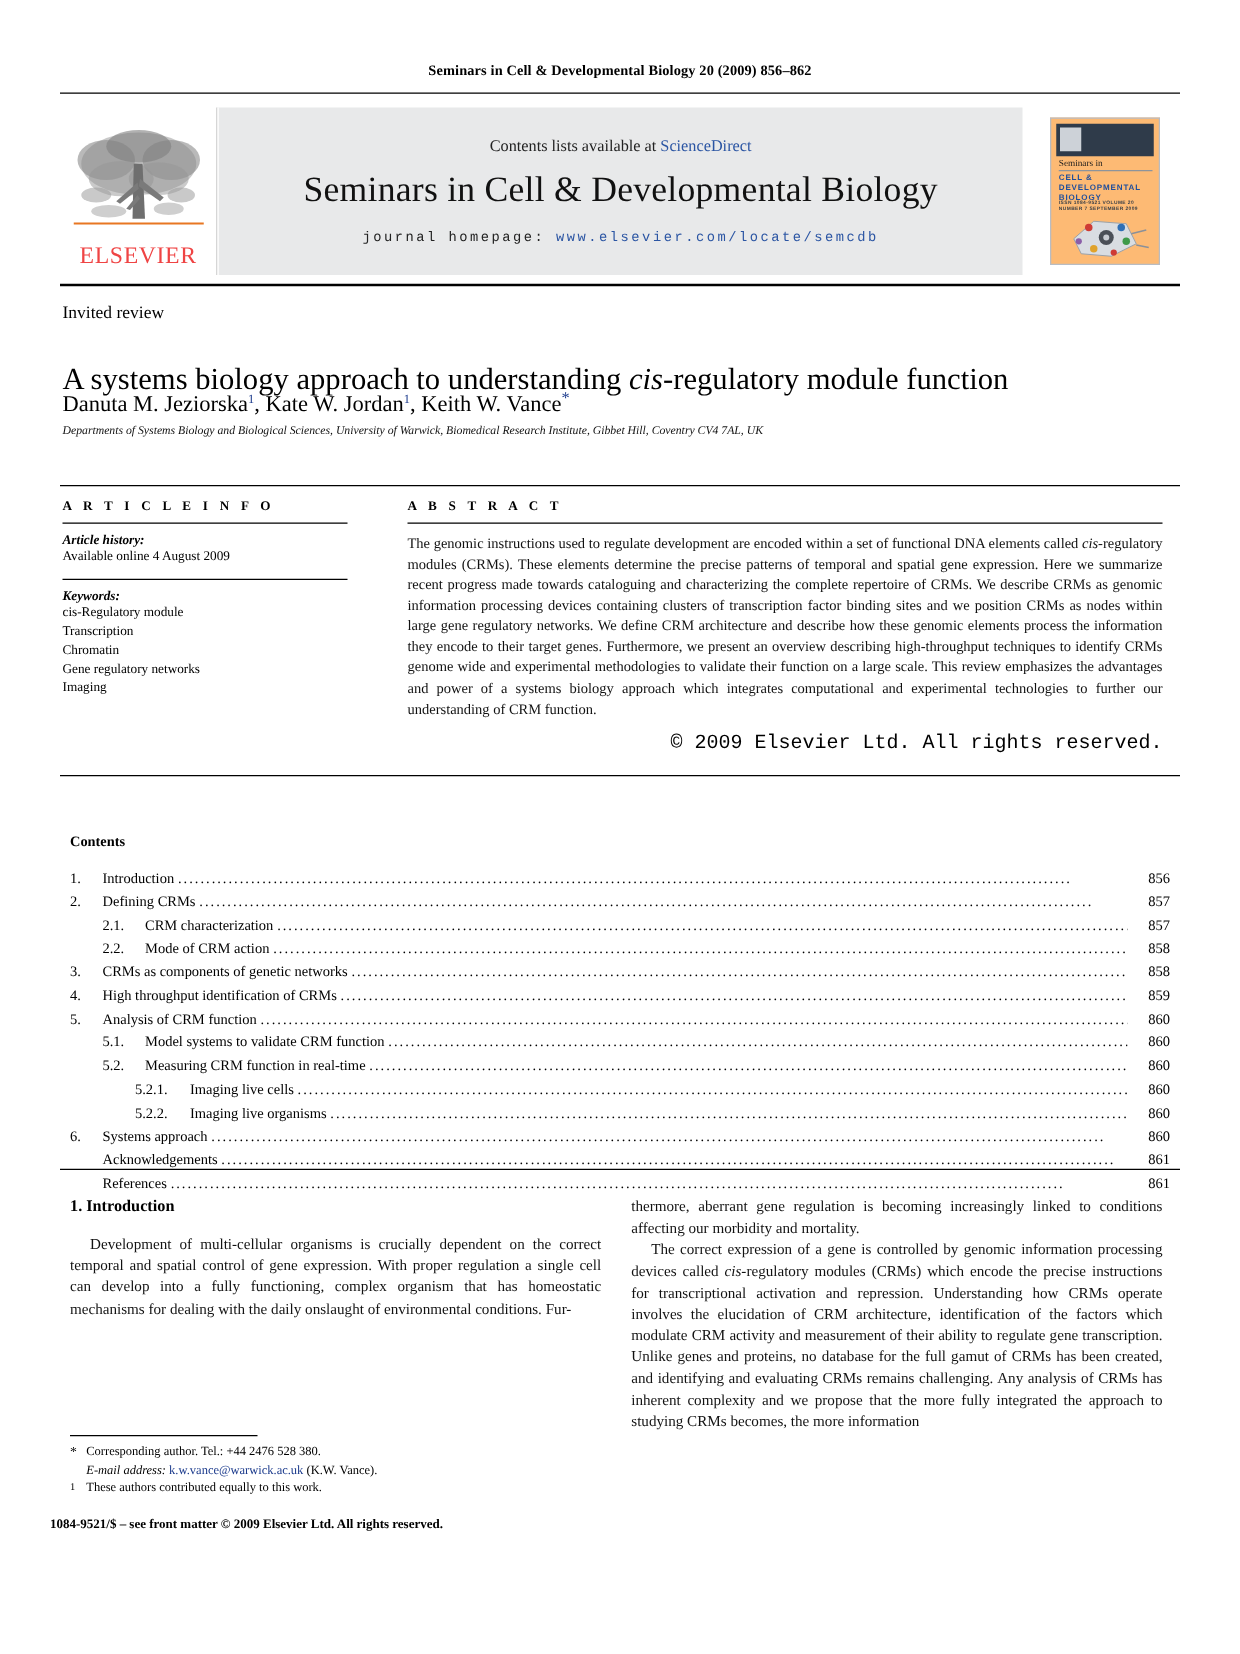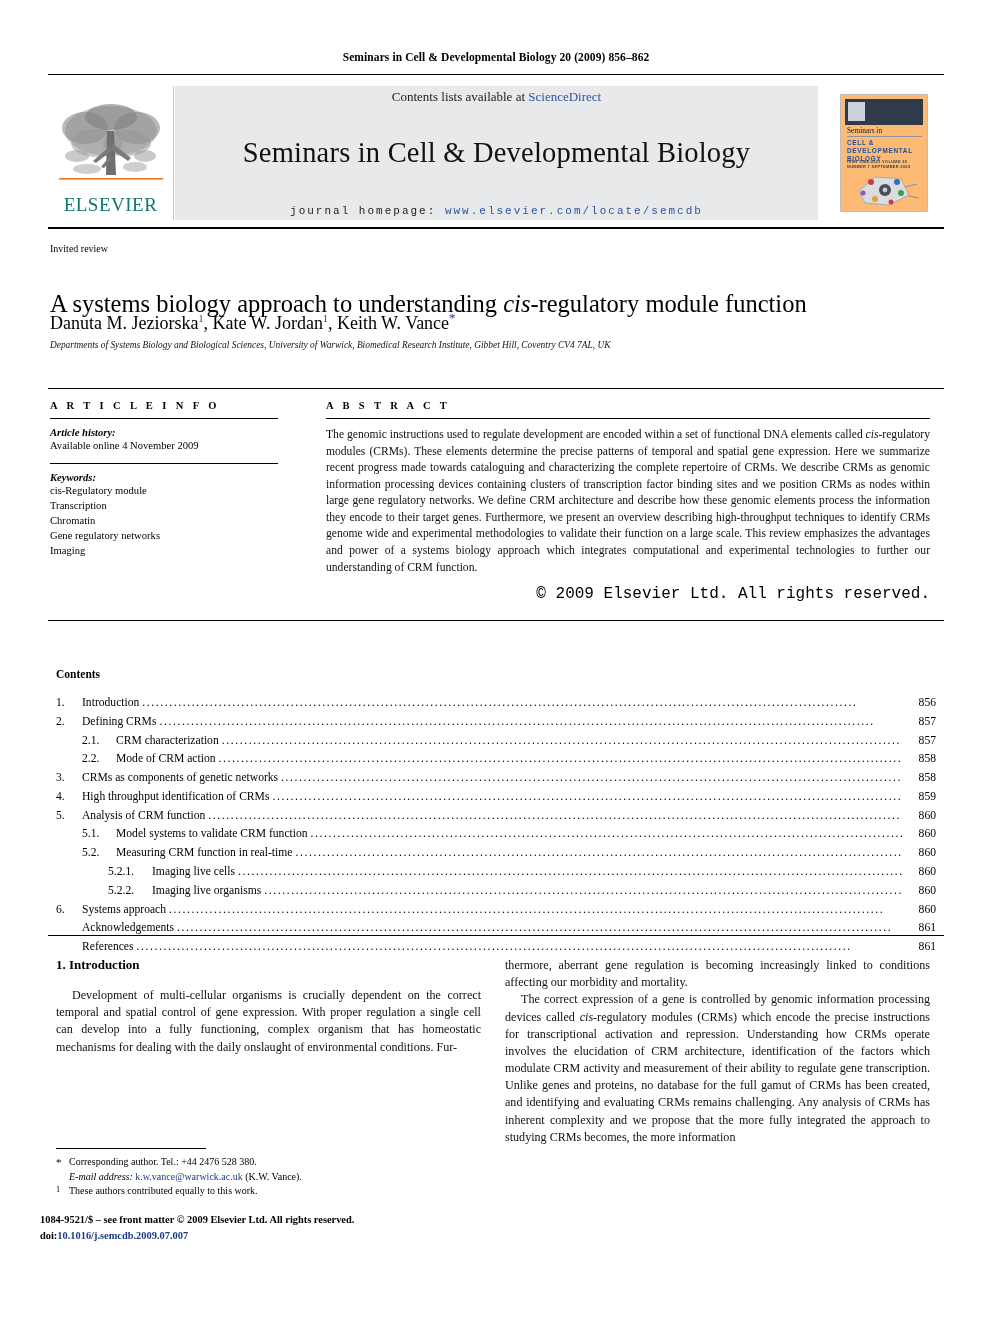--- a/index.html
+++ b/index.html
@@ -32,40 +32,40 @@
     border-right:1px solid #c9c9c9;
     box-sizing:border-box;
     display:flex; flex-direction:column; align-items:center; justify-content:flex-end;
     padding-bottom:6px;
   }
   .mast-center {
     position:absolute; left:126px; top:0; width:644px; height:134px;
     background:#e8e9ea;
     border-left:1px solid #fff;
     box-sizing:border-box;
-    display:flex; flex-direction:column; align-items:center; justify-content:center;gap:20px;
+    display:flex; flex-direction:column; align-items:center; justify-content:center;
   }
   .mast-right {
     position:absolute; left:776px; top:0; width:120px; height:134px;
     display:flex; align-items:center; justify-content:center;
   }
   .contents-avail { font-size:13px; color:#222; margin-bottom:12px; font-family:"Liberation Serif", serif;}
   .contents-avail .sd { color:#2b55a3; }
   .journal-title {
     font-size:28.5px; font-family:"Liberation Serif", serif; color:#111;
     margin-bottom:16px; letter-spacing:.2px;
   }
   .homepage {
     font-size:11px; font-family:Liberation Mono, monospace; letter-spacing:2.0px; color:#222;
   }
   .homepage .url { color:#2b55a3; }
 
   
   .elsevier-word {
-    font-family:"Liberation Serif", serif; font-size:19px; color:#0f766e;
+    font-family:"Liberation Serif", serif; font-size:19px; color:#ef4444;
     letter-spacing:.5px; line-height:1; margin-top:2px;text-align:right;
   }
   .tree-wrap { width:108px; height:92px; }
 
   
   .cover {
     width:88px; height:118px; background:#fdba74;
     border:1px solid #b9bcc2; box-sizing:border-box; position:relative; overflow:hidden;
   }
   .cover-band { position:absolute; left:4px; top:4px; right:4px; height:26px; background:#2f3b4a;}
@@ -77,21 +77,21 @@
   .cover-t1 { position:absolute; left:6px; top:44px; right:4px; font-size:6.4px; font-weight:bold;
     color:#1f4e9c; letter-spacing:.7px; font-family:"Liberation Sans", sans-serif; line-height:1.25;}
   .cover-t2 { position:absolute; left:6px; top:64px; right:4px; font-size:3.9px; font-weight:bold;
     color:#3a3f46; letter-spacing:.35px; font-family:"Liberation Sans", sans-serif;}
   .cover-art { position:absolute; left:8px; top:76px; width:72px; height:38px; }
   .rule-mast-bottom {
     position:absolute; top:227px; left:48px; width:896px; height:2px; background:#000;
   }
 
   
-  .invited { position:absolute; top:243px; left:50px; font-size:10px; font-family:"Liberation Serif", serif;}
+  .invited { position:absolute; top:243px; left:50px; font-size:14px; font-family:"Liberation Serif", serif;}
   .art-title {
     position:absolute; top:272px; left:50px; width:880px;
     font-size:24.5px; font-family:"Liberation Serif", serif; color:#000; line-height:1.18;margin-top:18px;
   }
   .art-title i { font-style:italic; }
   .authors {
     position:absolute; top:310px; left:50px; width:880px;
     font-size:18px; font-family:"Liberation Serif", serif; line-height:1.3;
   }
   .authors sup { font-size:10px; color:#1b3a8c; vertical-align:super; }
@@ -264,21 +264,21 @@
     <span>Danuta M. Jeziorska</span><sup>1</sup><span>, </span><span>Kate W. Jordan</span><sup>1</sup><span>, </span><span>Keith W. Vance</span><sup class="star">*</sup>
   </div>
   <div class="affil">Departments of Systems Biology and Biological Sciences, University of Warwick, Biomedical Research Institute, Gibbet Hill, Coventry CV4 7AL, UK</div>
 
   <div class="rule-info-top"></div>
 
   <div class="infocol">
     <div class="sec-head">A R T I C L E   I N F O</div>
     <div class="thin-rule"></div>
     <div class="hist-label">Article history:</div>
-    <div class="hist-line">Available online 4 November 2009</div>
+    <div class="hist-line">Available online 4 August 2009</div>
     <div class="thin-rule-short"></div>
     <div class="kw-label">Keywords:</div>
     <div class="kw-line">cis-Regulatory module</div>
     <div class="kw-line">Transcription</div>
     <div class="kw-line">Chromatin</div>
     <div class="kw-line">Gene regulatory networks</div>
     <div class="kw-line">Imaging</div>
   </div>
 
   <div class="abscol">
@@ -409,18 +409,15 @@
       </span>
     </div>
     <div class="fn">
       <span class="fn-mark"><sup>1</sup></span>
       <span class="fn-body">These authors contributed equally to this work.</span>
     </div>
   </div>
 
   <div class="imprint">
     <div class="imprint-line">1084-9521/$ – see front matter © 2009 Elsevier Ltd. All rights reserved.</div>
-    <div class="imprint-line">
-      <span>doi:</span><span class="imprint-doi">10.1016/j.semcdb.2009.07.007</span>
-    </div>
   </div>
 
 </div>
 
 </body></html>

